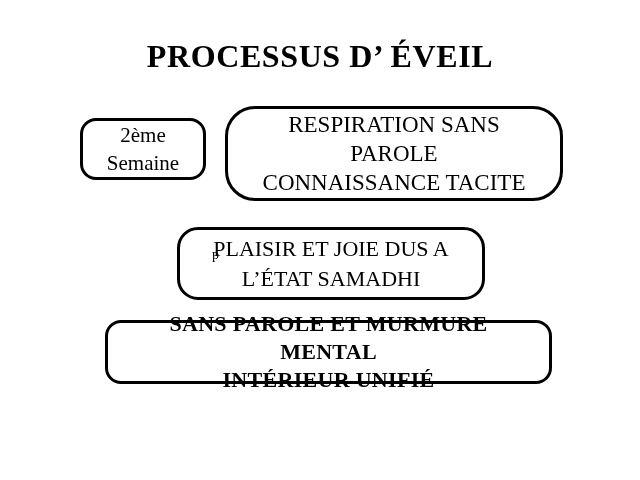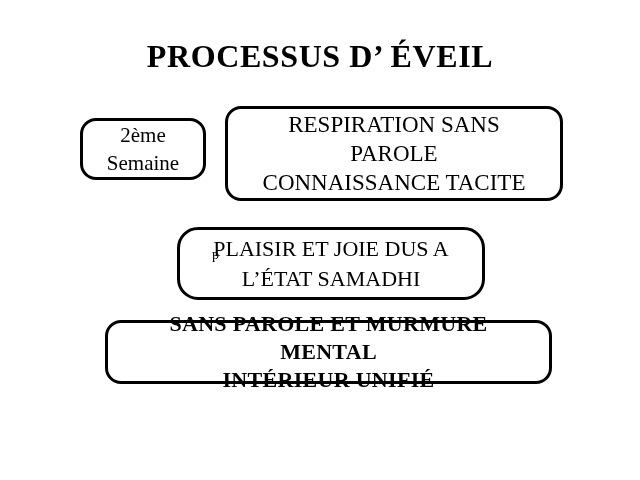--- a/index.html
+++ b/index.html
@@ -69,21 +69,21 @@
     line-height: 28px;
     font-weight: normal;
   }
 
   
   #box-respiration {
     left: 225px;
     top: 106px;
     width: 338px;
     height: 95px;
-    border-radius: 16px;
+    border-radius: 30px;
   }
   #box-respiration .box-text {
     font-size: 23px;
     line-height: 29px;
     font-weight: normal;
   }
 
   
   #box-plaisir {
     left: 177px;

